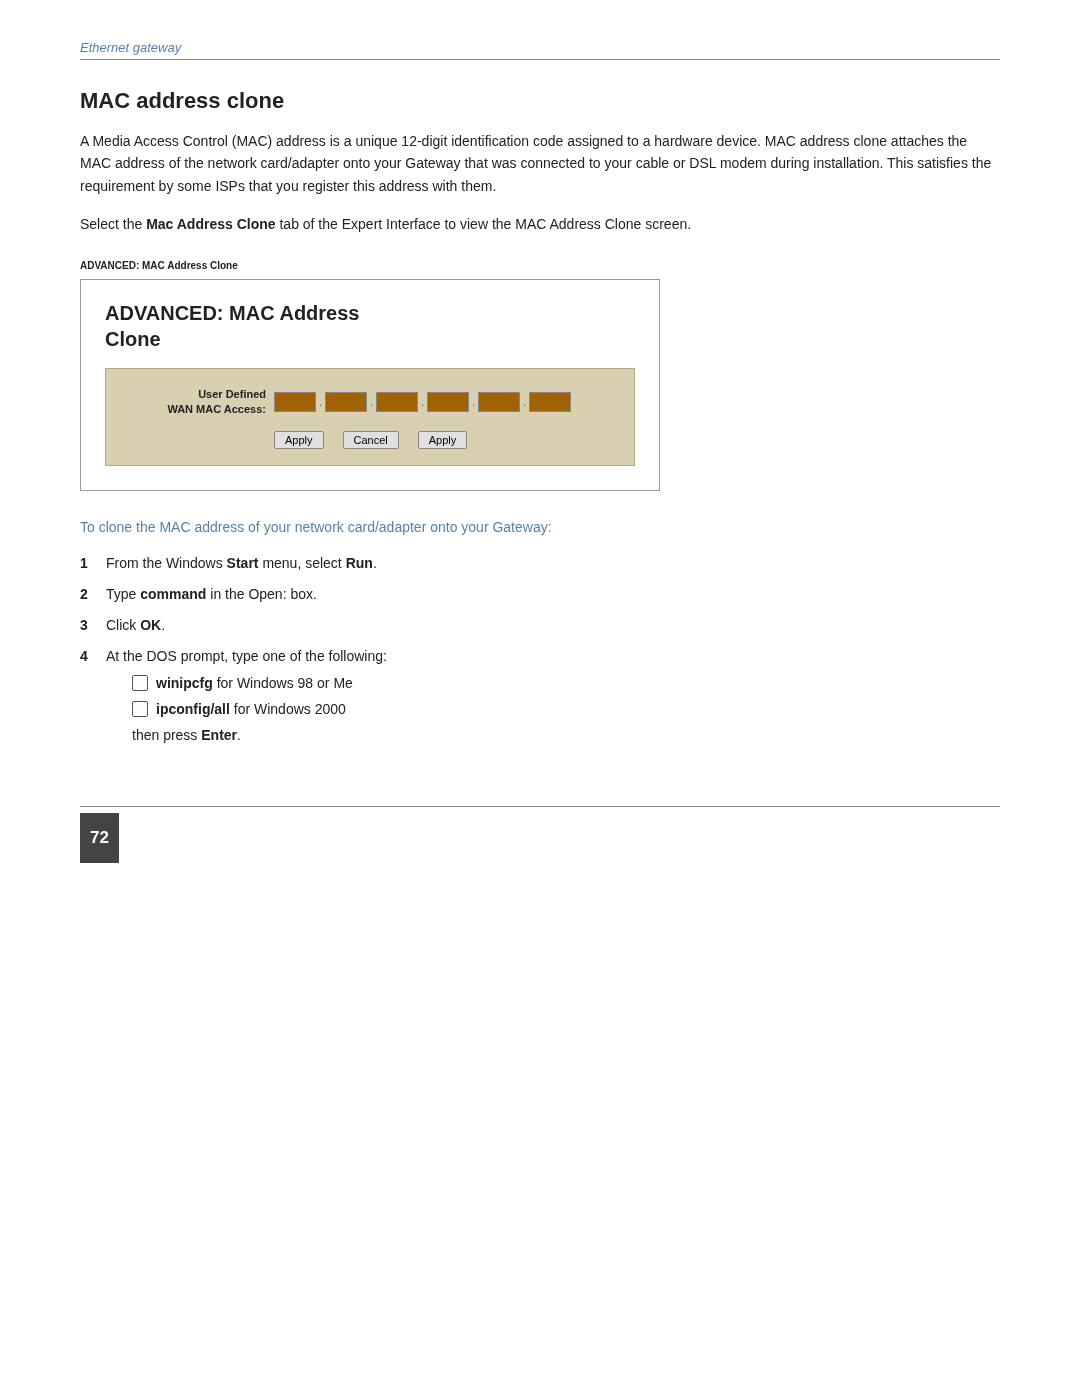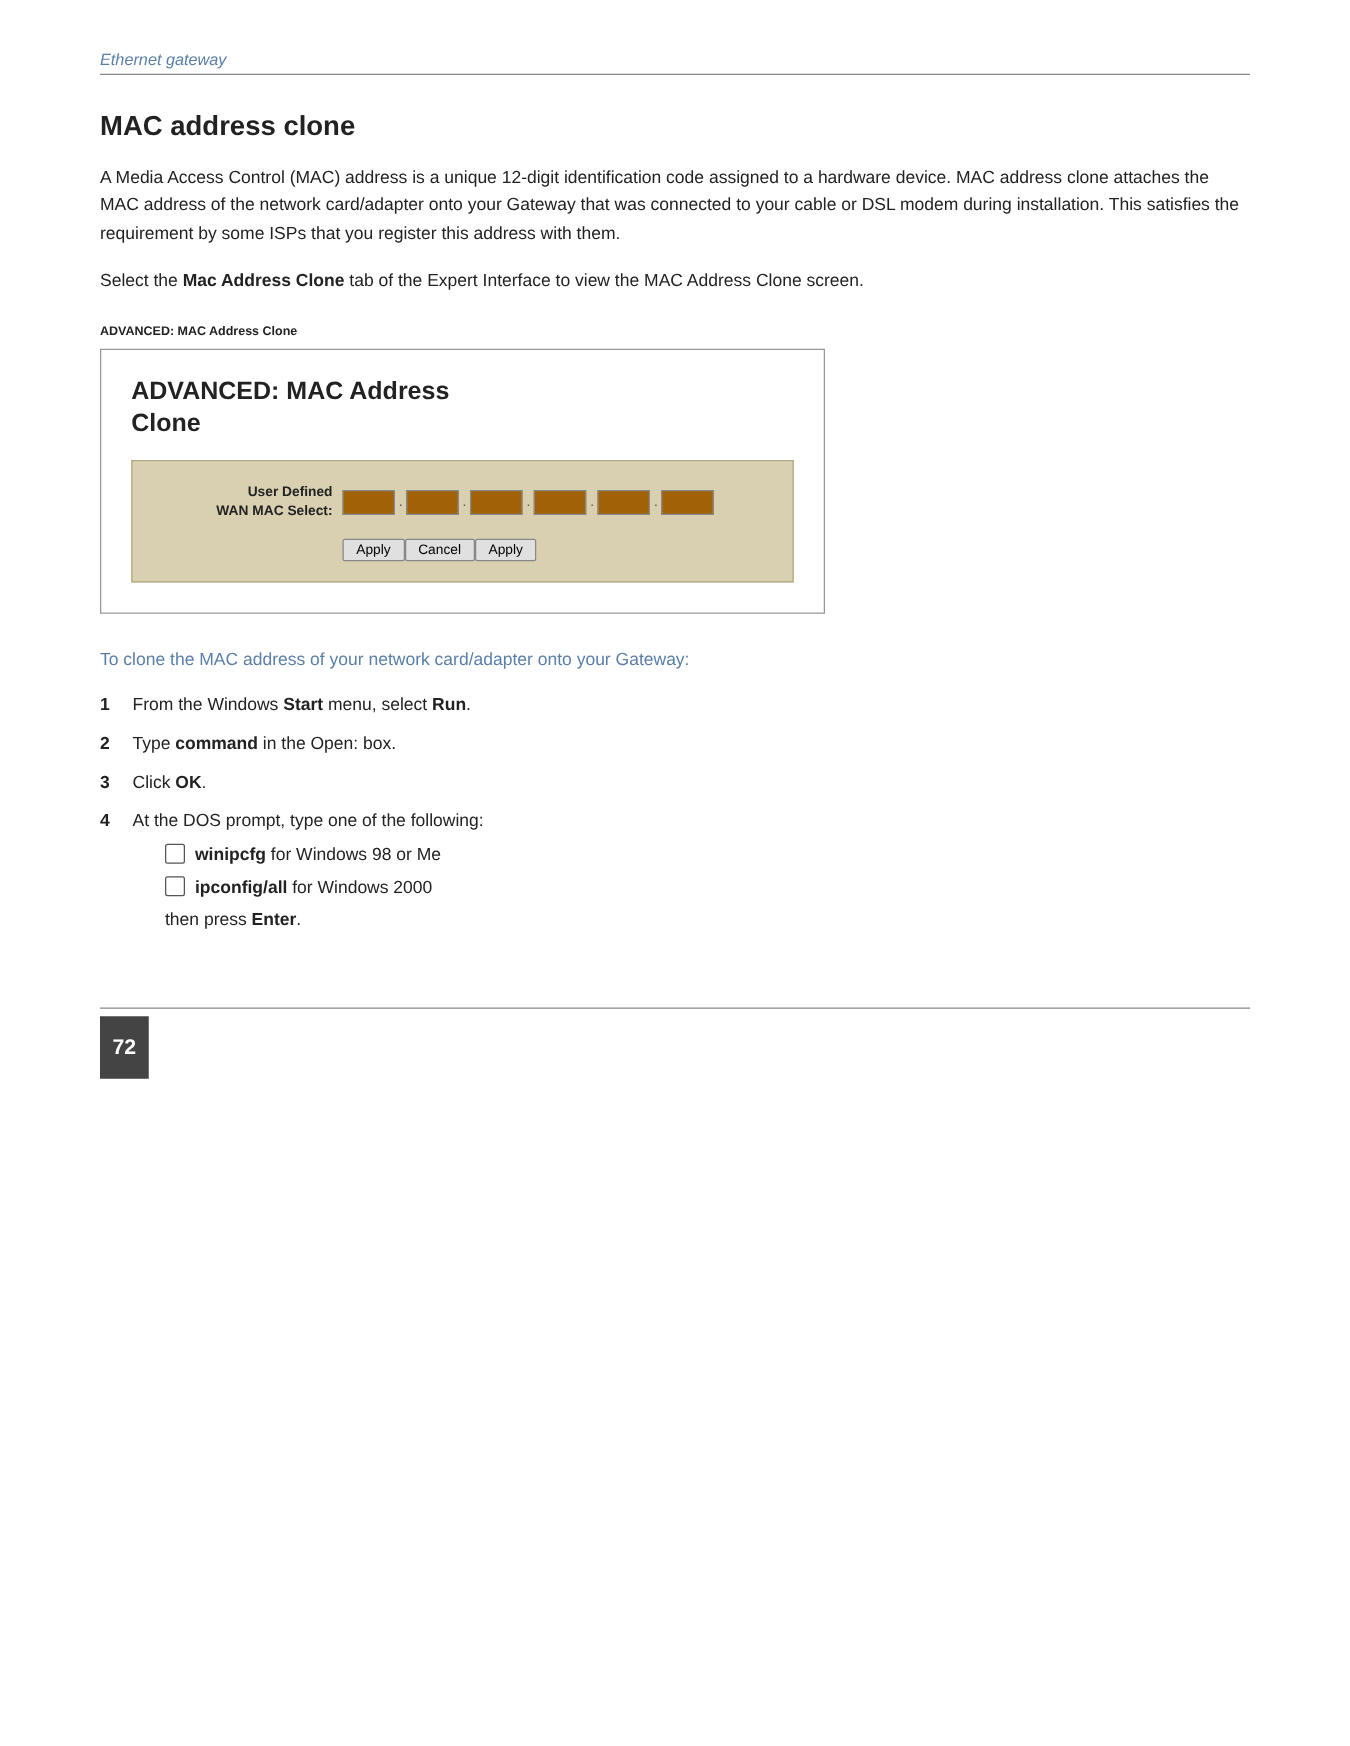--- a/index.html
+++ b/index.html
@@ -123,21 +123,21 @@
       padding: 1px 20px;
     }
     .mac-sep {
       font-size: 11px;
       color: #555;
       padding: 0 1px;
     }
     .btn-row {
       display: flex;
       align-items: center;
-      gap: 0;
+      gap: 19px;
       margin-left: 148px;
     }
     .ui-btn {
       padding: 2px 10px;
       font-size: 11px;
       background: #e0e0e0;
       border: 1px solid #888;
       cursor: pointer;
       border-radius: 2px;
     }
@@ -234,21 +234,21 @@
   <div class="screenshot-body">
     <div class="adv-title">
       <span>ADVANCED: MAC Address</span><br>
       <span>Clone</span>
     </div>
 
     <div class="form-area">
       <div class="mac-row">
         <div class="mac-label">
           <span>User Defined</span><br>
-          <span>WAN MAC Select:</span>
+          <span>WAN MAC Access:</span>
         </div>
         <div class="mac-inputs">
           <input class="mac-input" type="text" value="00" style="">
           <span class="mac-sep">.</span>
           <input class="mac-input" type="text" value="00" style="">
           <span class="mac-sep">.</span>
           <input class="mac-input" type="text" value="00" style="">
           <span class="mac-sep">.</span>
           <input class="mac-input" type="text" value="00" style="">
           <span class="mac-sep">.</span>

